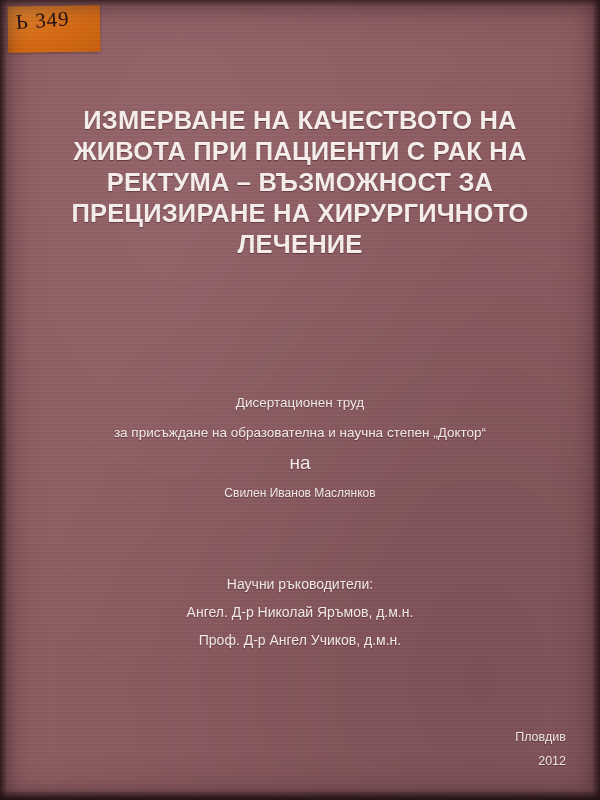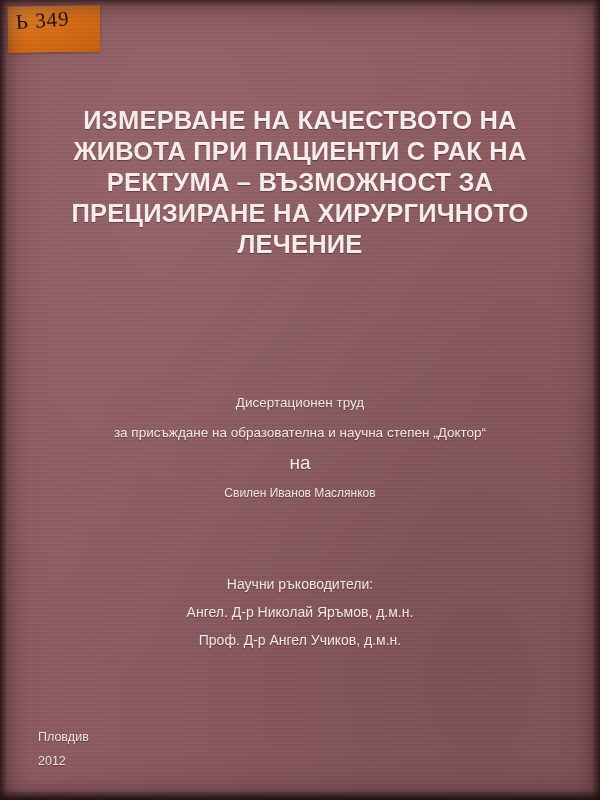--- a/index.html
+++ b/index.html
@@ -140,24 +140,24 @@
     top: 570px;
     text-align: center;
     color: #f4ebe9;
     font-size: 14px;
     line-height: 28px;
     text-shadow: 0 1px 1px rgba(60,28,34,0.5);
   }
 
   .imprint {
     position: absolute;
-    left: 38px;
+    left: 22px;
     right: 34px;
     top: 725px;
-    text-align: left;
+    text-align: right;
     color: #f2e8e6;
     font-size: 12.5px;
     line-height: 24px;
     text-shadow: 0 1px 1px rgba(60,28,34,0.5);
   }
 
   .noise {
     position: absolute;
     inset: 0;
     pointer-events: none;

